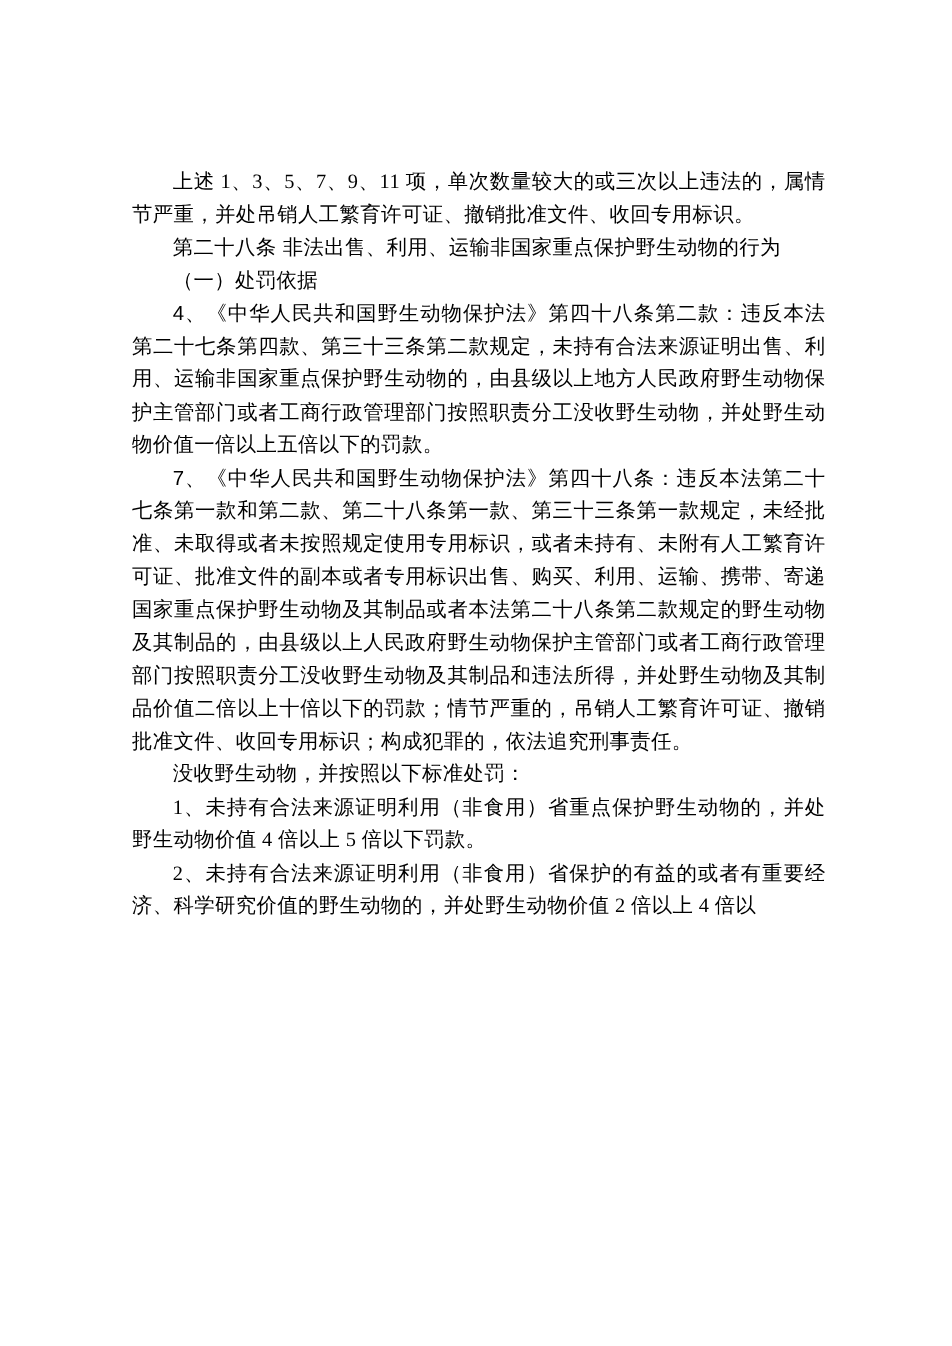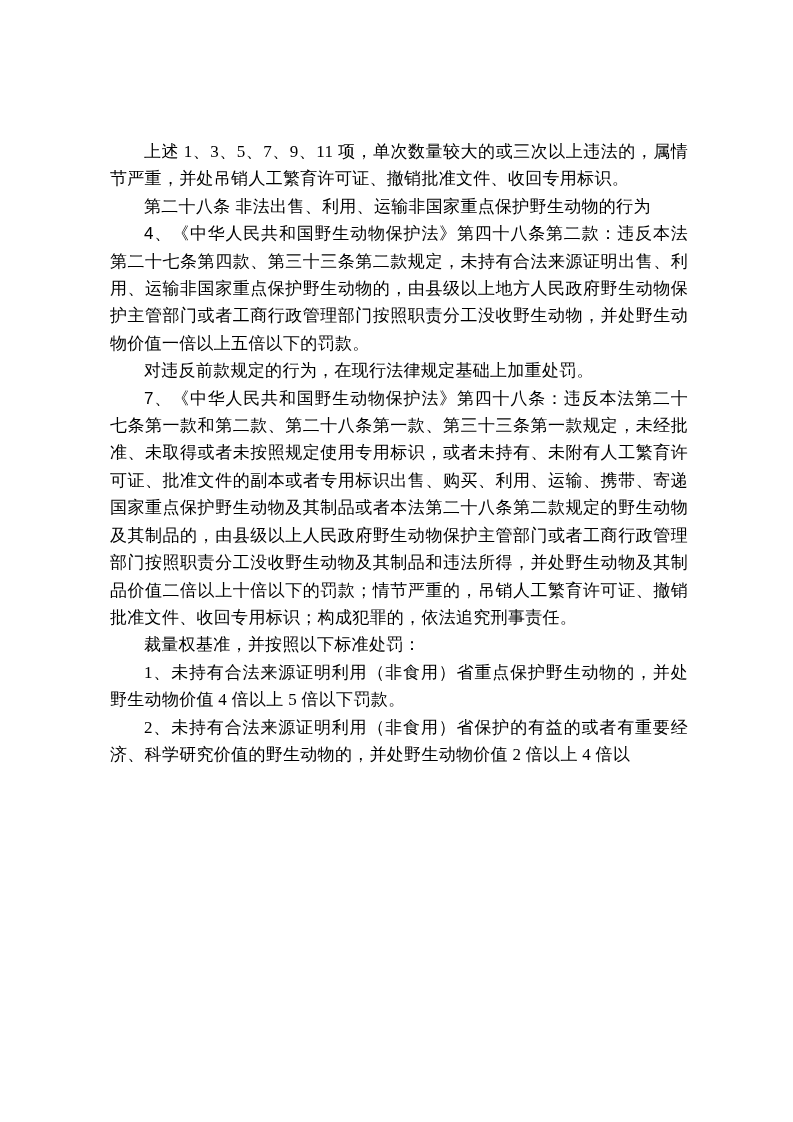--- a/index.html
+++ b/index.html
@@ -48,23 +48,23 @@
     color: #000000;
   }
 </style>
 </head>
 <body>
 
 <div class="page">
   <div class="content">
       <p><span class="seg-regular">上述 1、3、5、7、9、11 项，单次数量较大的或三次以上违法的，属情节严重，并处吊销人工繁育许可证、撤销批准文件、收回专用标识。</span></p>
       <p><span class="seg-bold">第二十八条 非法出售、利用、运输非国家重点保护野生动物的行为</span></p>
+      <p><span class="seg-bold">（一）处罚依据</span></p>
       <p><span class="seg-bold">4、《中华人民共和国野生动物保护法》第四十八条第二款：</span><span class="seg-regular">违反本法第二十七条第四款、第三十三条第二款规定，未持有合法来源证明出售、利用、运输非国家重点保护野生动物的，由县级以上地方人民政府野生动物保护主管部门或者工商行政管理部门按照职责分工没收野生动物，并处野生动物价值一倍以上五倍以下的罚款。</span></p>
-      <p><span class="seg-regular">对违反前款规定的行为，在现行法律规定基础上加重处罚。</span></p>
       <p><span class="seg-bold">7、《中华人民共和国野生动物保护法》第四十八条：</span><span class="seg-regular">违反本法第二十七条第一款和第二款、第二十八条第一款、第三十三条第一款规定，未经批准、未取得或者未按照规定使用专用标识，或者未持有、未附有人工繁育许可证、批准文件的副本或者专用标识出售、购买、利用、运输、携带、寄递国家重点保护野生动物及其制品或者本法第二十八条第二款规定的野生动物及其制品的，由县级以上人民政府野生动物保护主管部门或者工商行政管理部门按照职责分工没收野生动物及其制品和违法所得，并处野生动物及其制品价值二倍以上十倍以下的罚款；情节严重的，吊销人工繁育许可证、撤销批准文件、收回专用标识；构成犯罪的，依法追究刑事责任。</span></p>
-      <p><span class="seg-regular">裁量权基准，并按照以下标准处罚：</span></p>
+      <p><span class="seg-regular">没收野生动物，并按照以下标准处罚：</span></p>
       <p><span class="seg-regular">1、未持有合法来源证明利用（非食用）省重点保护野生动物的，并处野生动物价值 4 倍以上 5 倍以下罚款。</span></p>
       <p><span class="seg-regular">2、未持有合法来源证明利用（非食用）省保护的有益的或者有重要经济、科学研究价值的野生动物的，并处野生动物价值 2 倍以上 4 倍以</span></p>
     </div>
   <div class="page-number">
     <span>– 29 –</span>
   </div>
 </div>
 
 </body></html>

